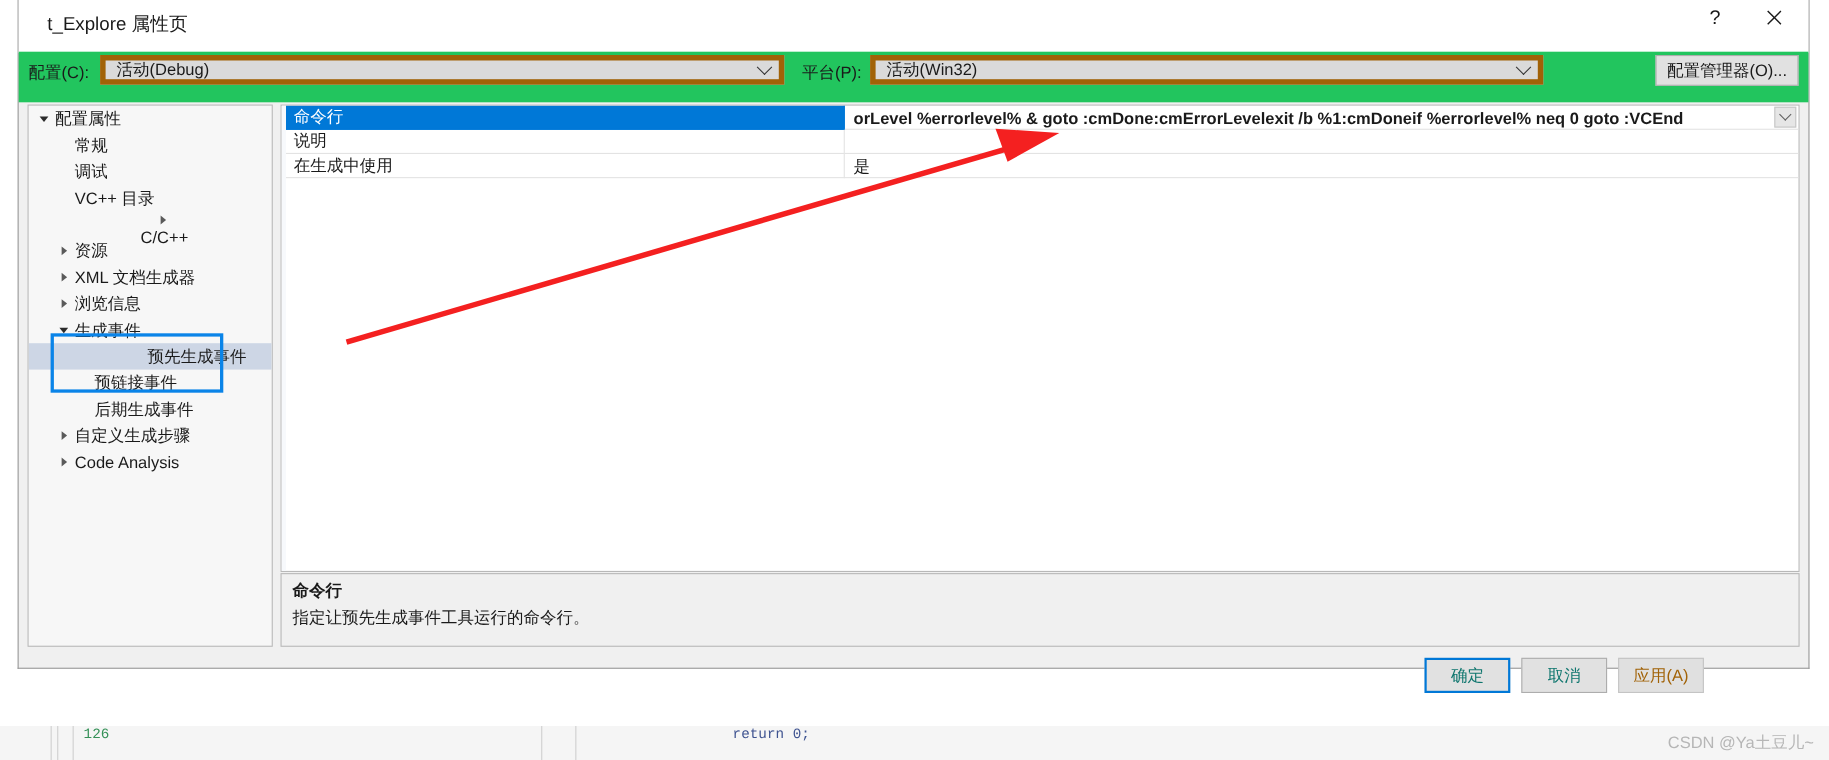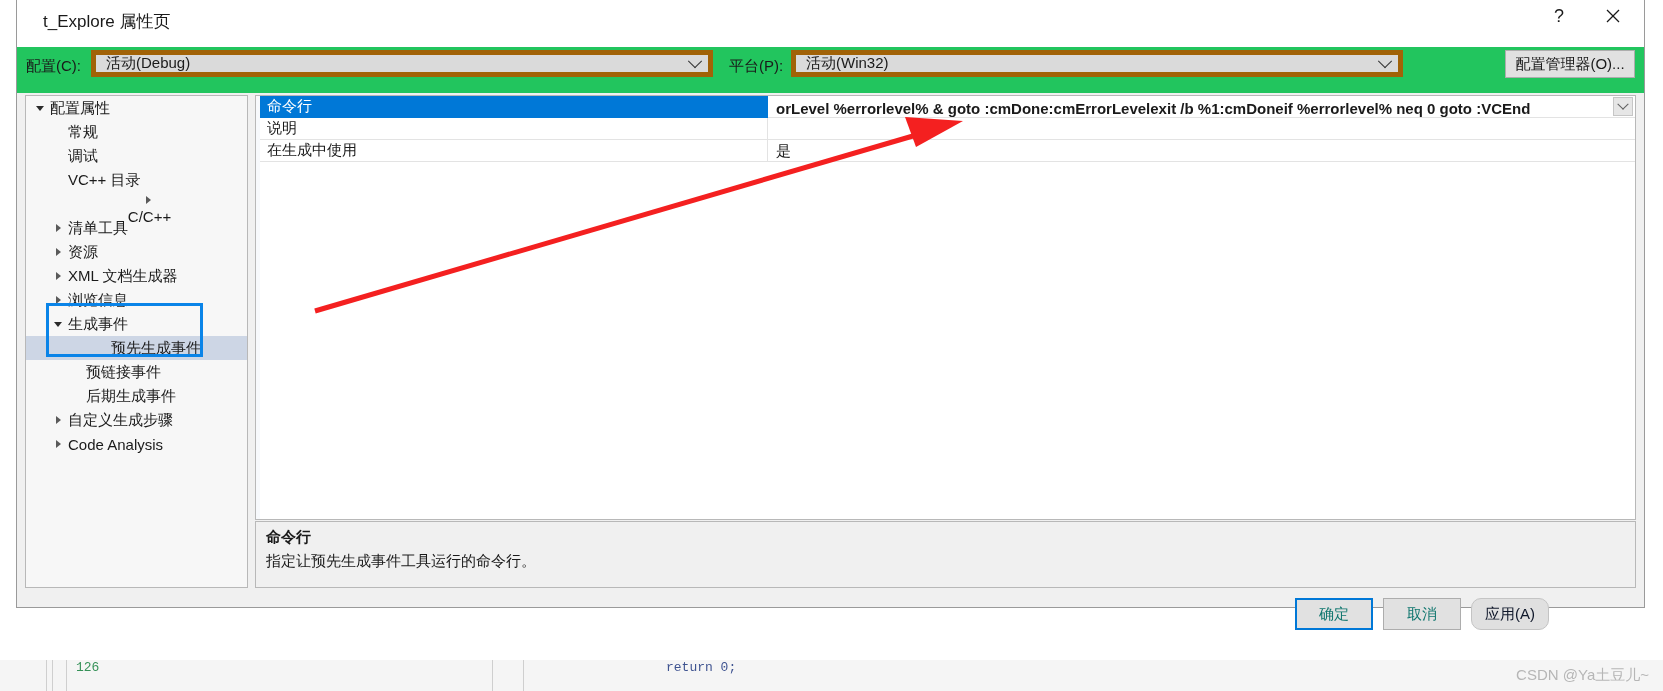--- a/index.html
+++ b/index.html
@@ -328,24 +328,23 @@
     justify-content: center;
     cursor: default;
     font-family: "Liberation Sans", sans-serif;
     white-space: nowrap;
   }
   .footer-btn.primary {
     border: 2px solid #0078d7;
     background: #e1e1e1;
   }
   .footer-btn.disabled {
-    color: #0f172a;
+    color: #a16207;
     background: #e0e0e0;
     border-color: #c4c4c4;
-    border-radius: 10px;
   }
   .btn-ok     { left: 1278px; }
   .btn-cancel { left: 1366px; }
   .btn-apply  { left: 1454px; }
 
   
   .annot-arrow {
     position: absolute;
     left: 0; top: 0;
     width: 1663px;
@@ -446,47 +445,41 @@
         <div class="tree-item" style="padding-left: 24px; flex-direction: column;">
           <span class="tw">
             <span class="tw-collapsed"></span>
           </span>
           <span class="tree-label">C/C++</span>
         </div>
         <div class="tree-item" style="padding-left: 24px;">
           <span class="tw">
             <span class="tw-collapsed"></span>
           </span>
-          <span class="tree-label">清单工具</span>
+          <span class="tree-label">资源</span>
         </div>
         <div class="tree-item" style="padding-left: 24px;">
           <span class="tw">
             <span class="tw-collapsed"></span>
           </span>
-          <span class="tree-label">资源</span>
+          <span class="tree-label">XML 文档生成器</span>
         </div>
         <div class="tree-item" style="padding-left: 24px;">
           <span class="tw">
             <span class="tw-collapsed"></span>
           </span>
-          <span class="tree-label">XML 文档生成器</span>
-        </div>
-        <div class="tree-item" style="padding-left: 24px;">
-          <span class="tw">
-            <span class="tw-collapsed"></span>
-          </span>
           <span class="tree-label">浏览信息</span>
         </div>
         <div class="tree-item" style="padding-left: 24px;">
           <span class="tw">
             <span class="tw-expanded"></span>
           </span>
           <span class="tree-label">生成事件</span>
         </div>
-        <div class="tree-item selected" style="padding-left: 67px;">
+        <div class="tree-item selected" style="padding-left: 42px; gap: 48px;">
           <span class="tw"></span>
           <span class="tree-label">预先生成事件</span>
         </div>
         <div class="tree-item" style="padding-left: 42px;">
           <span class="tw"></span>
           <span class="tree-label">预链接事件</span>
         </div>
         <div class="tree-item" style="padding-left: 42px;">
           <span class="tw"></span>
           <span class="tree-label">后期生成事件</span>

